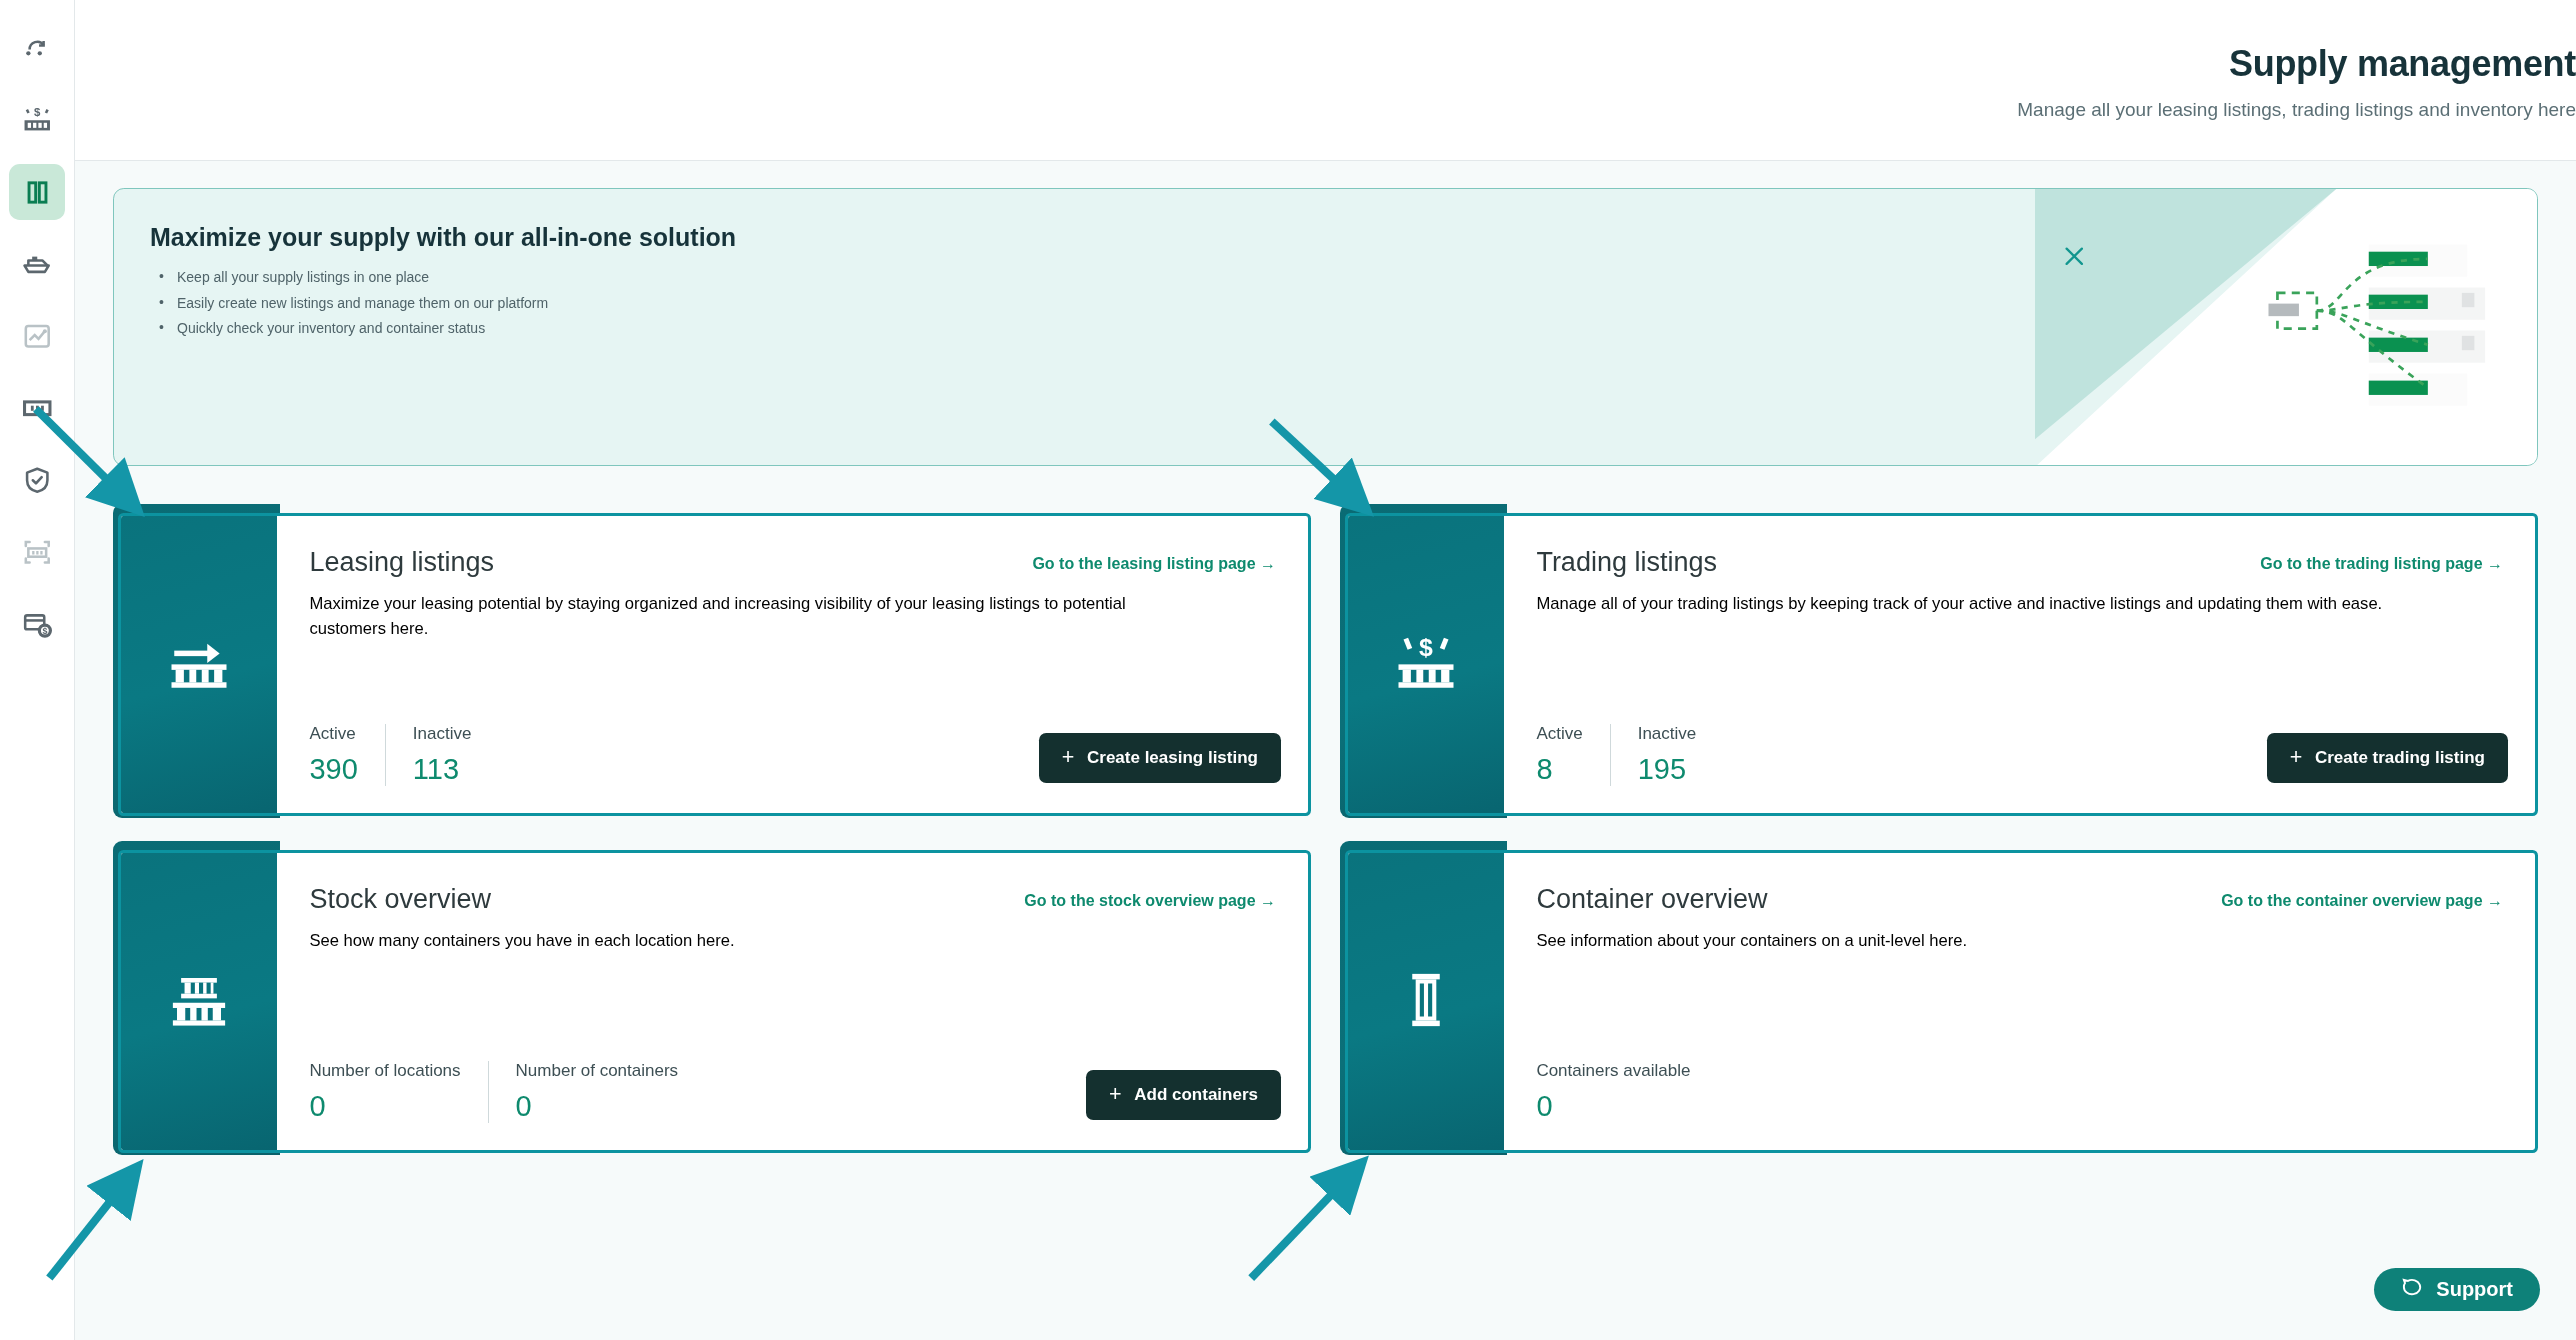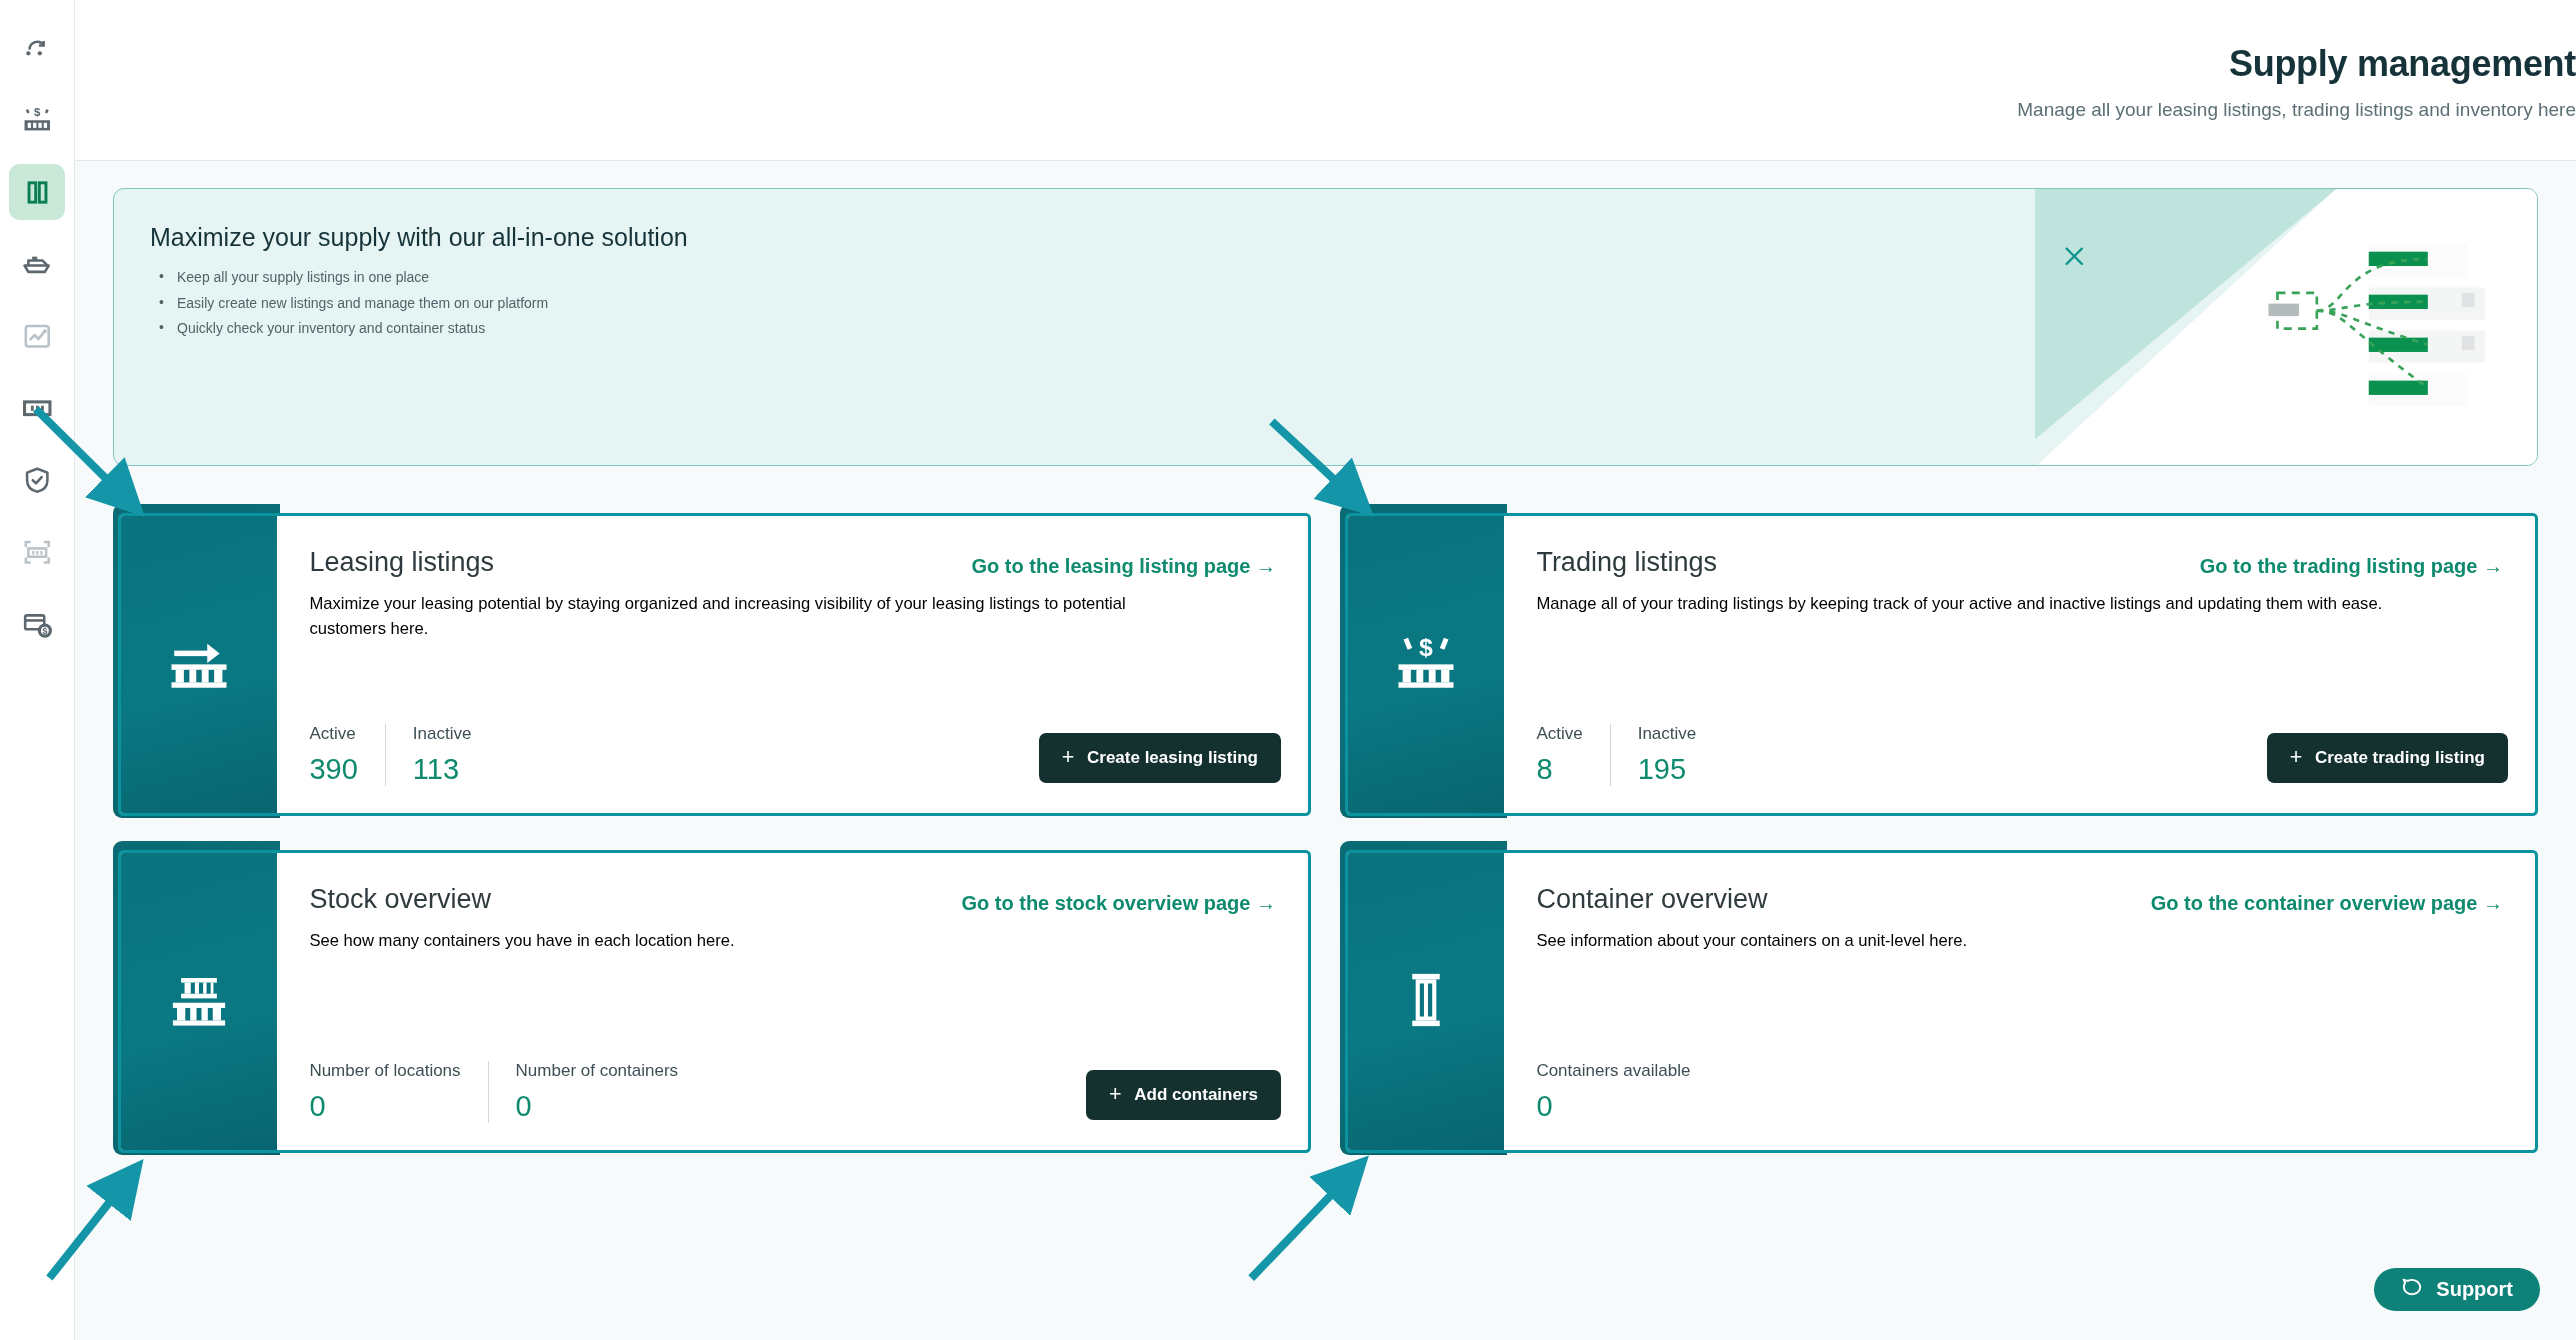--- a/index.html
+++ b/index.html
@@ -73,21 +73,21 @@
     background: #ffffff;
     clip-path: polygon(60% 0, 100% 0, 100% 100%, 0% 100%);
   }
   .banner-wedge .teal {
     position: absolute; top: 0; left: 0; width: 502px; height: 278px;
     background: #bfe3dd;
     clip-path: polygon(0 0, 60% 0, 0% 90%);
   }
   .banner-inner { position: relative; z-index: 3; padding: 34px 0 0 36px; }
   .banner-title {
-    font-size: 25px; font-weight: normal; color: #17333a; margin-bottom: 18px;
+    font-size: 25px; font-weight: bold; color: #17333a; margin-bottom: 18px;
   }
   .banner-list { list-style: none; }
   .banner-list li {
     font-size: 14px; color: #4f6369; line-height: 1.0;
     padding: 0 0 11.7px 27px; position: relative;
   }
   .banner-list li::before {
     content: "\2022"; position: absolute; left: 9px; top: -0.9px; color: #4f6369;
   }
   .banner-close {
@@ -122,21 +122,21 @@
   }
   .card-accent {
     width: 156px; flex: 0 0 156px;
     background: linear-gradient(165deg,#0a737d 0%, #0a7983 55%, #086570 100%);
     display: flex; align-items: center; justify-content: center;
   }
   .card-body { flex: 1; padding: 30.5px 32px 23px 32px; position: relative; }
   .card-row1 { display: flex; align-items: flex-start; justify-content: space-between; }
   .card-title { font-size: 27px; color: #2e3a3d; font-weight: normal; }
   .card-link {
-    font-size: 20px; color: #0e8a6e; font-weight: bold; cursor: pointer;
+    font-size: 16px; color: #0e8a6e; font-weight: bold; cursor: pointer;
     white-space: nowrap; padding-top: 8px;
   }
   .card-desc {
     margin-top: 14.4px; font-size: 16.6px; color: #000000; line-height: 1.5;
     max-width: 92%;
   }
   .stats {
     position: absolute; left: 32px; bottom: 27px;
     display: flex; align-items: flex-start;
   }

